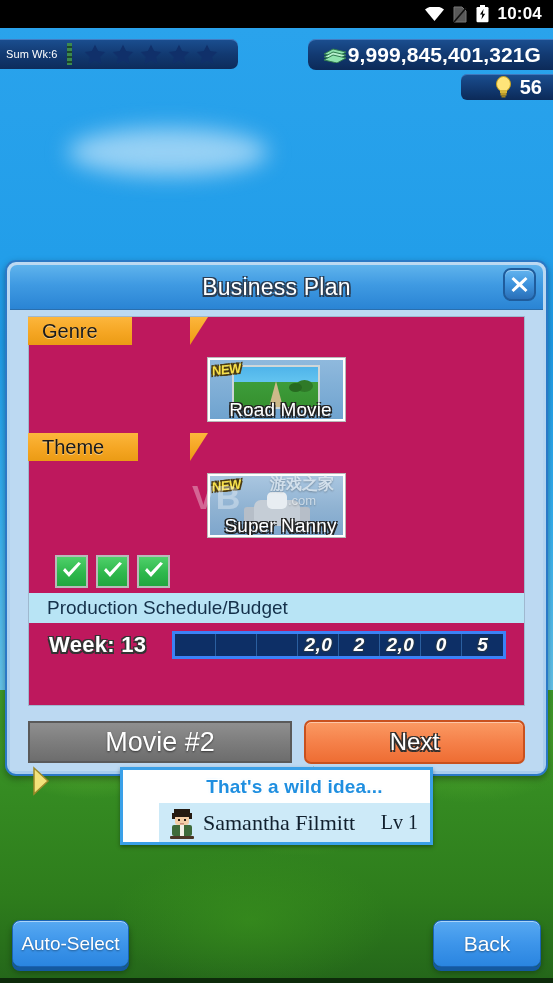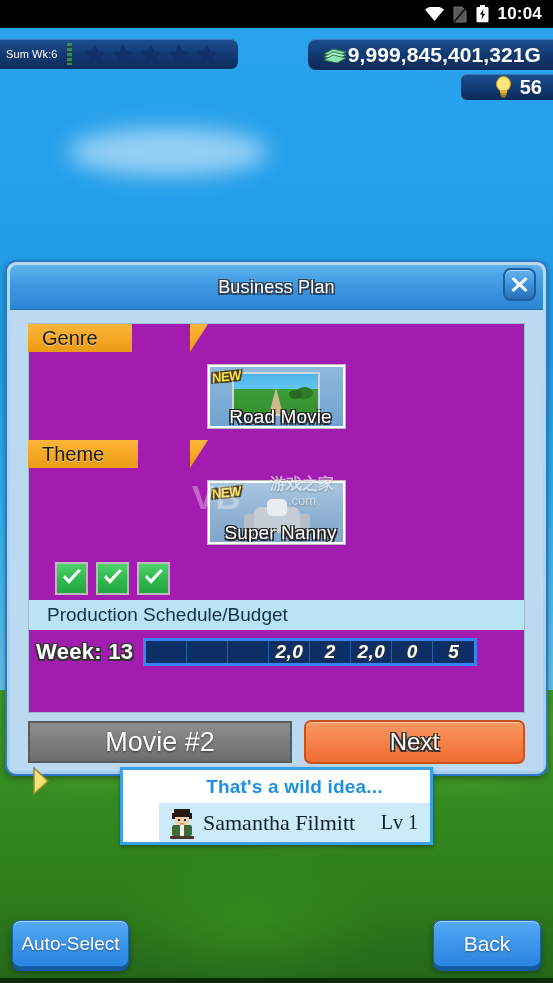--- a/index.html
+++ b/index.html
@@ -97,43 +97,43 @@
     padding:3px;
   }
   .dlg-title{
     position:relative; height:45px;
     border-radius:7px 7px 0 0;
     background:linear-gradient(180deg,#5fb3ec 0%,#3f9ae2 45%,#2a84d4 100%);
     display:flex; align-items:center; justify-content:center;
     border-bottom:1px solid #2a6fae;
   }
   .dlg-title-text{
-    color:#fff; font-size:18px; letter-spacing:.2px;
+    color:#fff; font-size:23px; letter-spacing:.2px;
     text-shadow:-1.5px -1.5px 0 #2b3d52, 1.5px -1.5px 0 #2b3d52,
                 -1.5px 1.5px 0 #2b3d52, 1.5px 1.5px 0 #2b3d52;
   }
   .btn-close{
     position:absolute; right:7px; top:3px; width:33px; height:33px;
     border-radius:8px;
     background:linear-gradient(180deg,#63b4ef 0%,#3d93dd 50%,#2a6fb8 100%);
     border:2px solid #1f5c9c;
     box-shadow:inset 0 1px 0 rgba(255,255,255,.5);
     display:flex; align-items:center; justify-content:center;
   }
   .btn-close svg{ display:block; }
 
   .dlg-body{
     position:relative; height:461px;
     background:#bcd9f2;
     padding:4px 0 0 0;
   }
   .panel{
     position:relative;
-    margin:9px 18px; height:390px;
-    background:#a21caf;
+    margin:2px 18px; height:390px;
+    background:#be185d;
     border:1px solid #9fb8cf;
   }
 
   
   .nav-arrow{ position:absolute; width:18px; height:30px; }
   .nav-arrow svg{ display:block; }
   .na-genre-l{ left:22px; top:124px; }
   .na-genre-r{ right:22px; top:124px; }
   .na-theme-l{ left:22px; top:238px; }
   .na-theme-r{ right:22px; top:238px; }
@@ -260,21 +260,21 @@
   }
   .checkbox svg{ display:block; }
 
   
   .sched-head{
     height:30px; background:#b8e4f5;
     display:flex; align-items:center; padding-left:18px;
     color:#14304a; font-size:19px;
   }
   .sched-row{
-    height:44px; display:flex; align-items:center; padding-left:7px; gap:0;
+    height:44px; display:flex; align-items:center; padding-left:20px; gap:16px;
   }
   .week-label{
     color:#fff; font-size:22px; font-weight:bold; letter-spacing:.3px;
     text-shadow:-1.5px -1.5px 0 #333, 1.5px -1.5px 0 #333,
                 -1.5px 1.5px 0 #333, 1.5px 1.5px 0 #333;
     margin-right:10px; white-space:nowrap;
   }
   .budget-strip{
     display:flex; height:28px; border:3px solid #3b82f6;
     background:#0d2f66;

